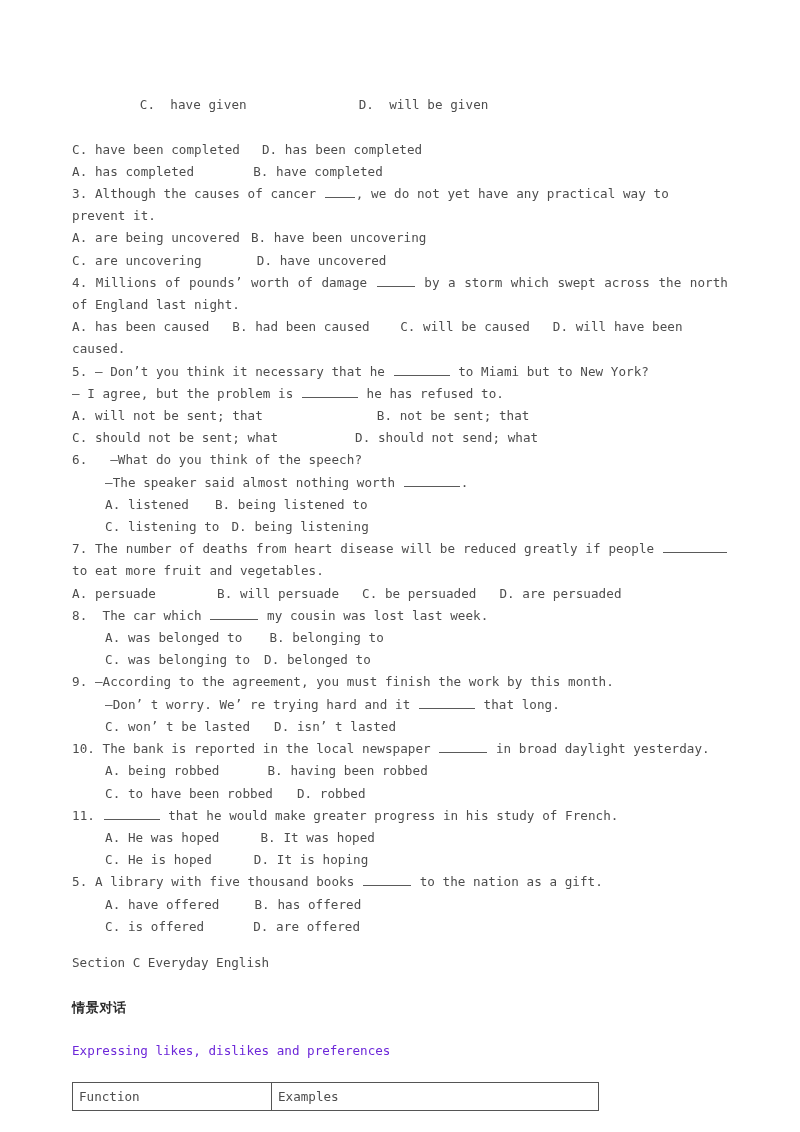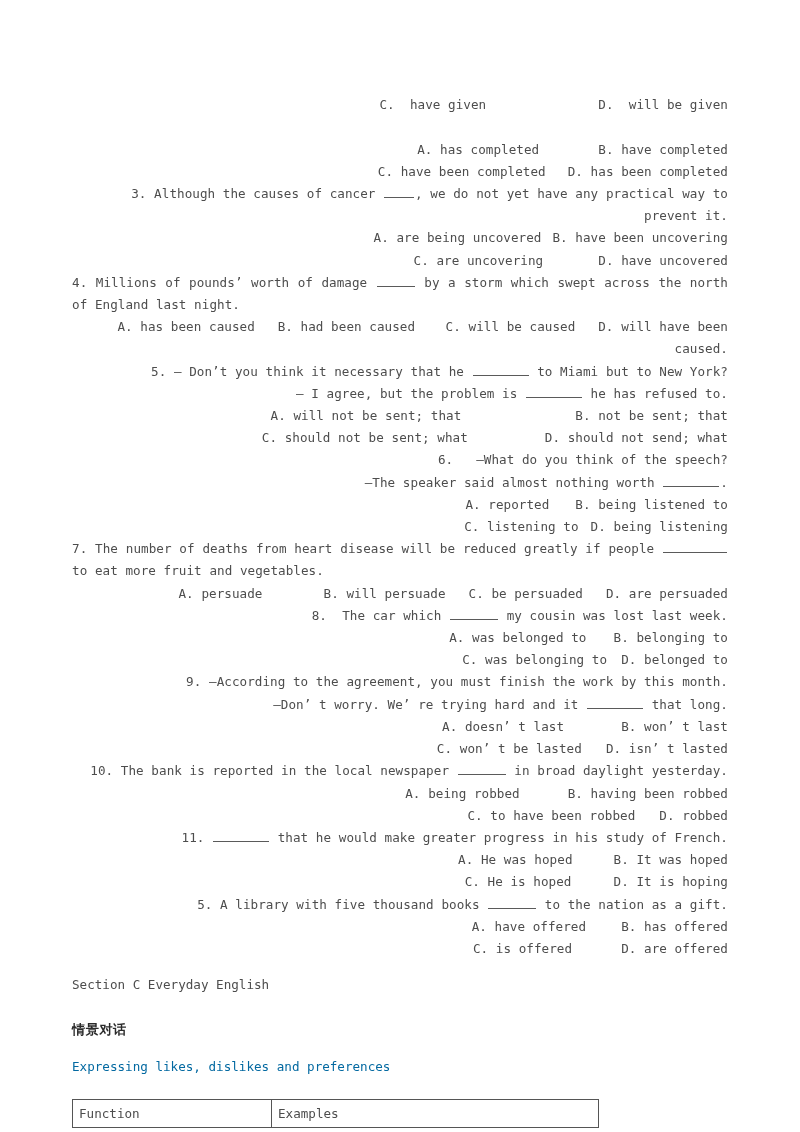--- a/index.html
+++ b/index.html
@@ -28,21 +28,20 @@
     left: 72px;
     top: 72px;
     width: 656px;
   }
   .line {
     font-size: 12.6px;
     line-height: 22.2px;
     letter-spacing: 0.05px;
     white-space: pre-wrap;
     color: #4d4d4d;
-    text-align: right;
   }
   .just {
     text-align: justify;
     text-align-last: left;
   }
   .ind2 { padding-left: 22px; }
   .ind3 { padding-left: 33px; }
   .gap-before { margin-top: 20px; }
 
   
@@ -74,22 +73,22 @@
     line-height: 20px;
     font-weight: bold;
     color: #2b2b2b;
     font-family: "DejaVu Sans", "Liberation Sans", sans-serif;
     letter-spacing: 0.5px;
     margin-top: 24px;
   }
   .sub-line {
     font-size: 12.6px;
     line-height: 22.2px;
-    color: #0369a1;
-    margin-top: 16px;
+    color: #6d28d9;
+    margin-top: 22px;
   }
 
   
   table.ee {
     border-collapse: collapse;
     margin-top: 20px;
     width: 500px;
     table-layout: fixed;
   }
   table.ee td {
@@ -108,50 +107,49 @@
 </head>
 <body>
 
 <div class="page">
   <div class="content">
 
     <div class="line ind2" style="margin-top:0;">
       <span>C.  have given</span><span class="opt-sp" style="width:112px;"></span><span>D.  will be given</span>
     </div>
 
+    <div class="line"><span>C. have been completed</span><span class="opt-sp" style="width:22px;"></span><span>D. has been completed</span></div>
     <div class="line"><span>A. has completed</span><span class="opt-sp" style="width:59px;"></span><span>B. have completed</span></div>
-    <div class="line"><span>C. have been completed</span><span class="opt-sp" style="width:22px;"></span><span>D. has been completed</span></div>
 
     <div class="line"><span>3. Although the causes of cancer </span><span class="blank b3"></span><span>, we do not yet have any practical way to prevent it.</span></div>
     <div class="line"><span>A. are being uncovered</span><span class="opt-sp" style="width:11px;"></span><span>B. have been uncovering</span></div>
     <div class="line"><span>C. are uncovering</span><span class="opt-sp" style="width:55px;"></span><span>D. have uncovered</span></div>
 
     <div class="line just"><span>4. Millions of pounds’ worth of damage </span><span class="blank b4"></span><span> by a storm which swept across the north of England last night.</span></div>
     <div class="line"><span>A. has been caused   B. had been caused    C. will be caused   D. will have been caused.</span></div>
 
     <div class="line"><span>5. — Don’t you think it necessary that he </span><span class="blank b6"></span><span> to Miami but to New York?</span></div>
     <div class="line"><span>— I agree, but the problem is </span><span class="blank b6"></span><span> he has refused to.</span></div>
     <div class="line"><span>A. will not be sent; that</span><span class="opt-sp" style="width:114px;"></span><span>B. not be sent; that</span></div>
     <div class="line"><span>C. should not be sent; what</span><span class="opt-sp" style="width:77px;"></span><span>D. should not send; what</span></div>
 
     <div class="line"><span>6.   —What do you think of the speech?</span></div>
     <div class="line ind3"><span>—The speaker said almost nothing worth </span><span class="blank b6"></span><span>.</span></div>
-    <div class="line ind3"><span>A. reported</span><span class="opt-sp" style="width:26px;"></span><span>B. being listened to</span></div>
+    <div class="line ind3"><span>A. listened</span><span class="opt-sp" style="width:26px;"></span><span>B. being listened to</span></div>
     <div class="line ind3"><span>C. listening to</span><span class="opt-sp" style="width:12px;"></span><span>D. being listening</span></div>
 
     <div class="line just"><span>7. The number of deaths from heart disease will be reduced greatly if people </span><span class="blank b7"></span><span>to eat more fruit and vegetables.</span></div>
     <div class="line"><span>A. persuade        B. will persuade   C. be persuaded   D. are persuaded</span></div>
 
     <div class="line"><span>8.  The car which </span><span class="blank b5"></span><span> my cousin was lost last week.</span></div>
     <div class="line ind3"><span>A. was belonged to</span><span class="opt-sp" style="width:27px;"></span><span>B. belonging to</span></div>
     <div class="line ind3"><span>C. was belonging to</span><span class="opt-sp" style="width:14px;"></span><span>D. belonged to</span></div>
 
     <div class="line"><span>9. —According to the agreement, you must finish the work by this month.</span></div>
     <div class="line ind3"><span>—Don’ t worry. We’ re trying hard and it </span><span class="blank b6"></span><span> that long.</span></div>
-    <div class="line ind3"><span>A. doesn’ t last</span><span class="opt-sp" style="width:57px;"></span><span>B. won’ t last</span></div>
     <div class="line ind3"><span>C. won’ t be lasted</span><span class="opt-sp" style="width:24px;"></span><span>D. isn’ t lasted</span></div>
 
     <div class="line"><span>10. The bank is reported in the local newspaper </span><span class="blank b5"></span><span> in broad daylight yesterday.</span></div>
     <div class="line ind3"><span>A. being robbed</span><span class="opt-sp" style="width:48px;"></span><span>B. having been robbed</span></div>
     <div class="line ind3"><span>C. to have been robbed</span><span class="opt-sp" style="width:24px;"></span><span>D. robbed</span></div>
 
     <div class="line"><span>11. </span><span class="blank b6"></span><span> that he would make greater progress in his study of French.</span></div>
     <div class="line ind3"><span>A. He was hoped</span><span class="opt-sp" style="width:41px;"></span><span>B. It was hoped</span></div>
     <div class="line ind3"><span>C. He is hoped</span><span class="opt-sp" style="width:42px;"></span><span>D. It is hoping</span></div>
 

